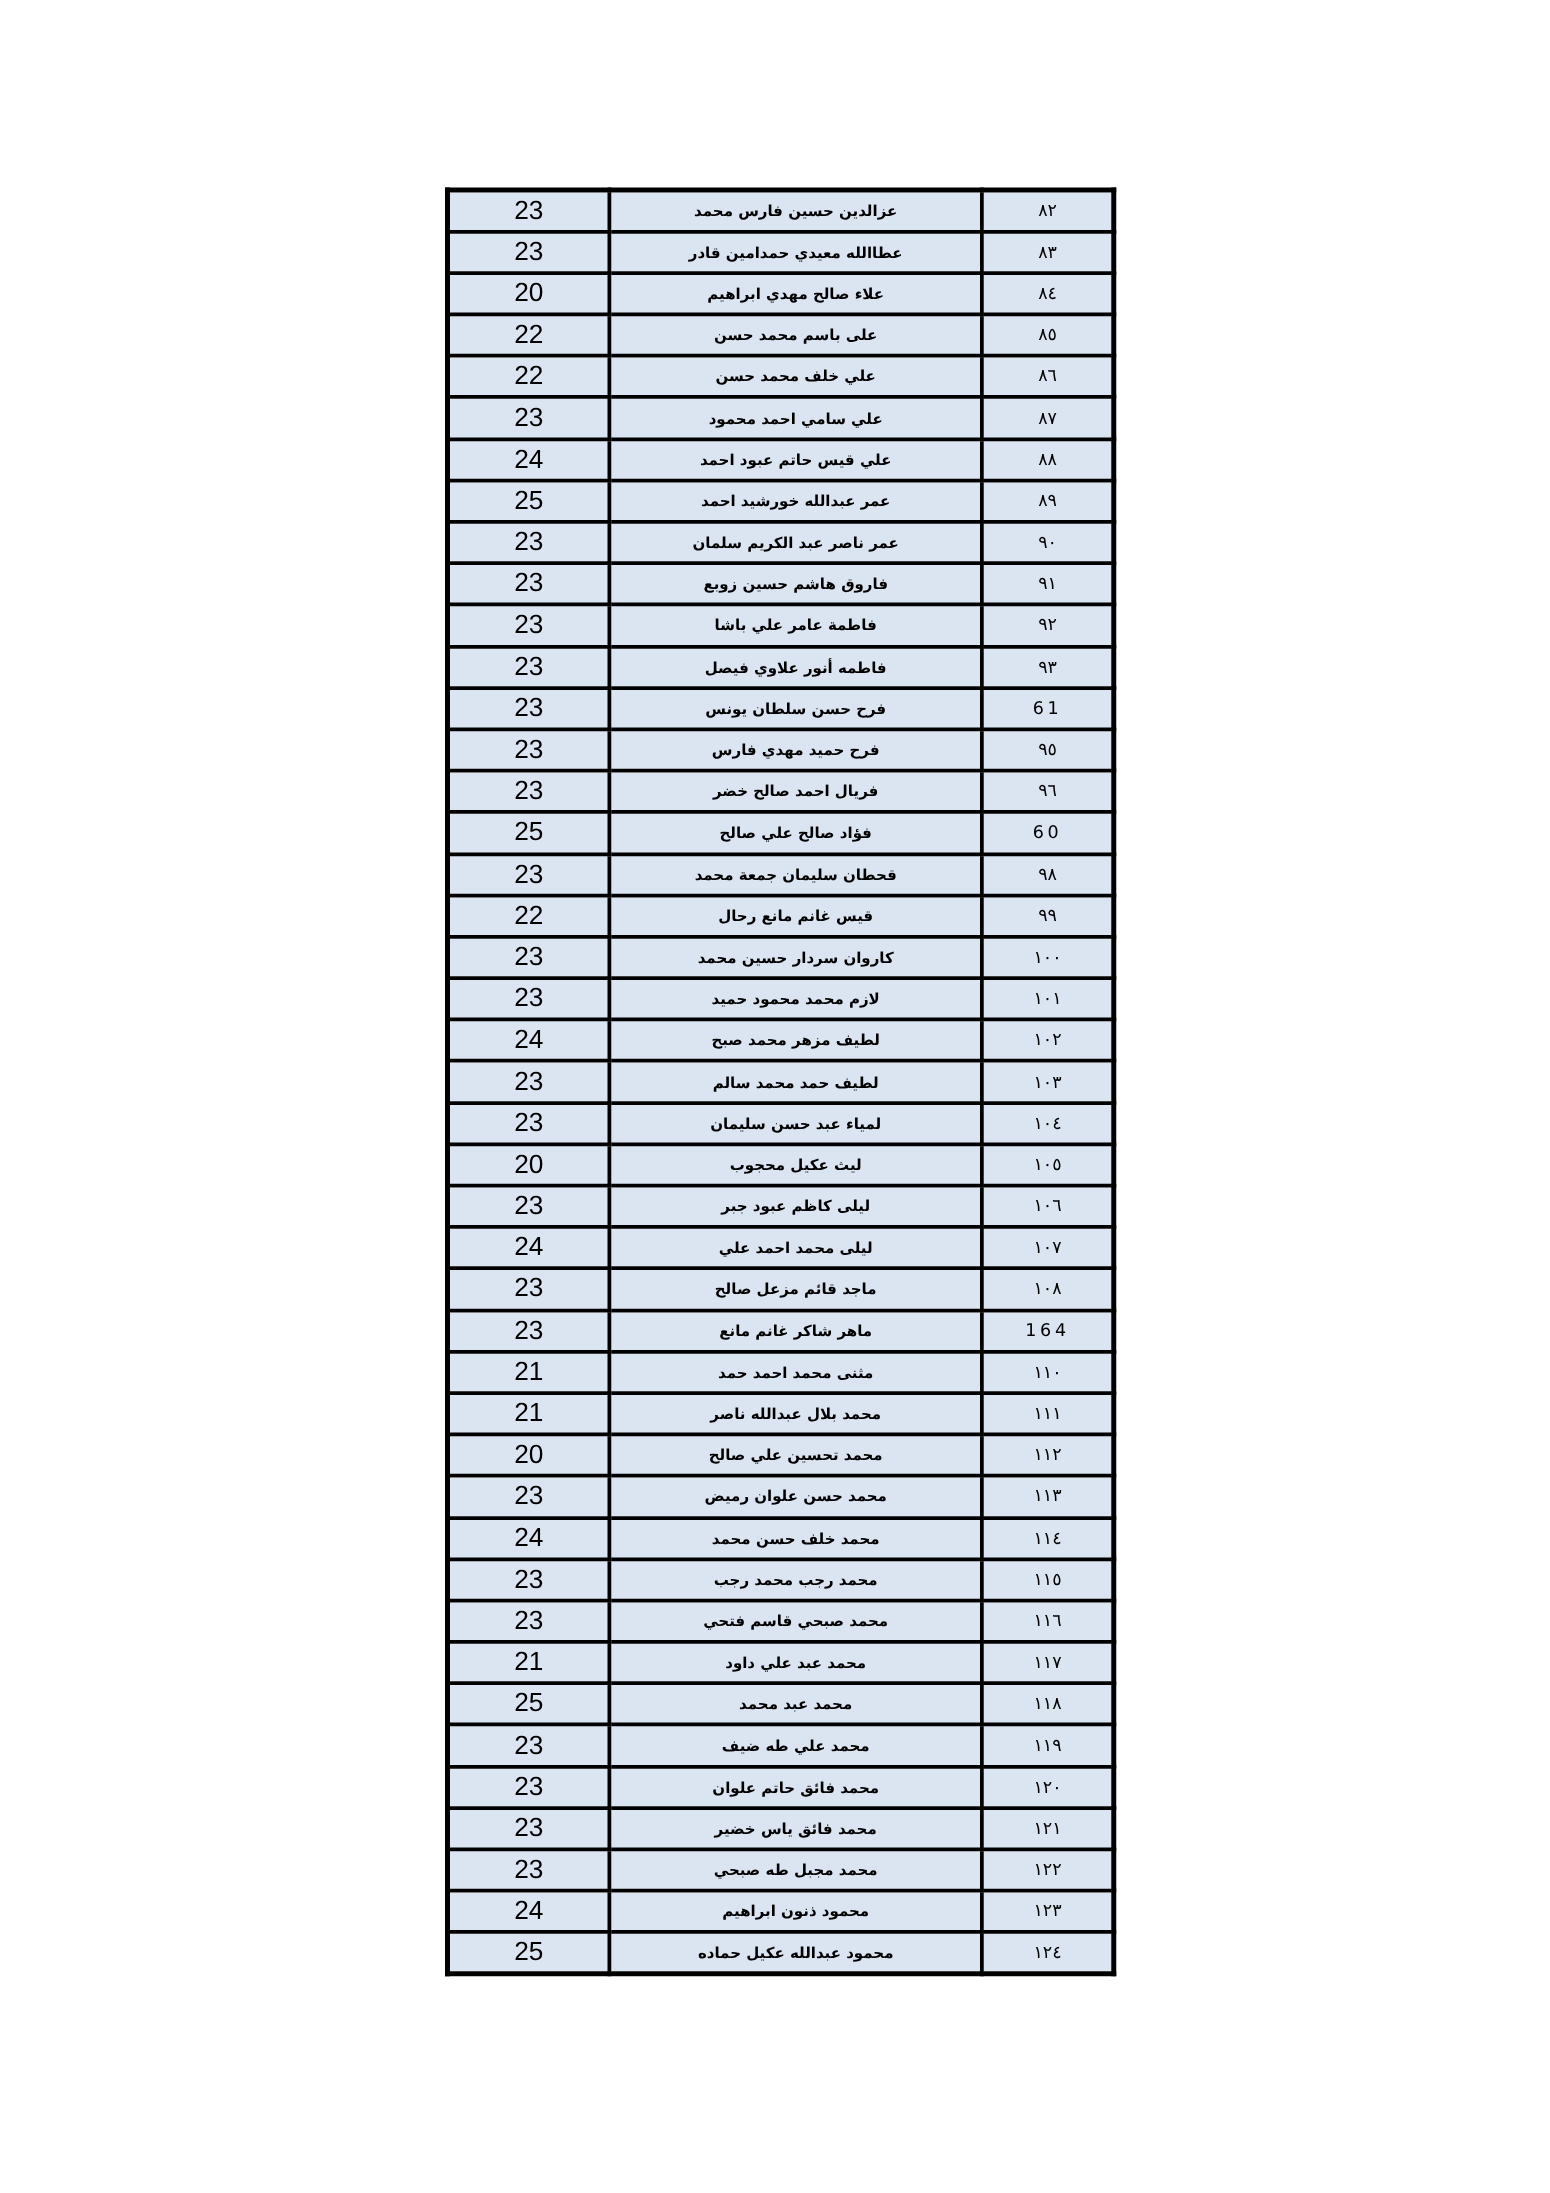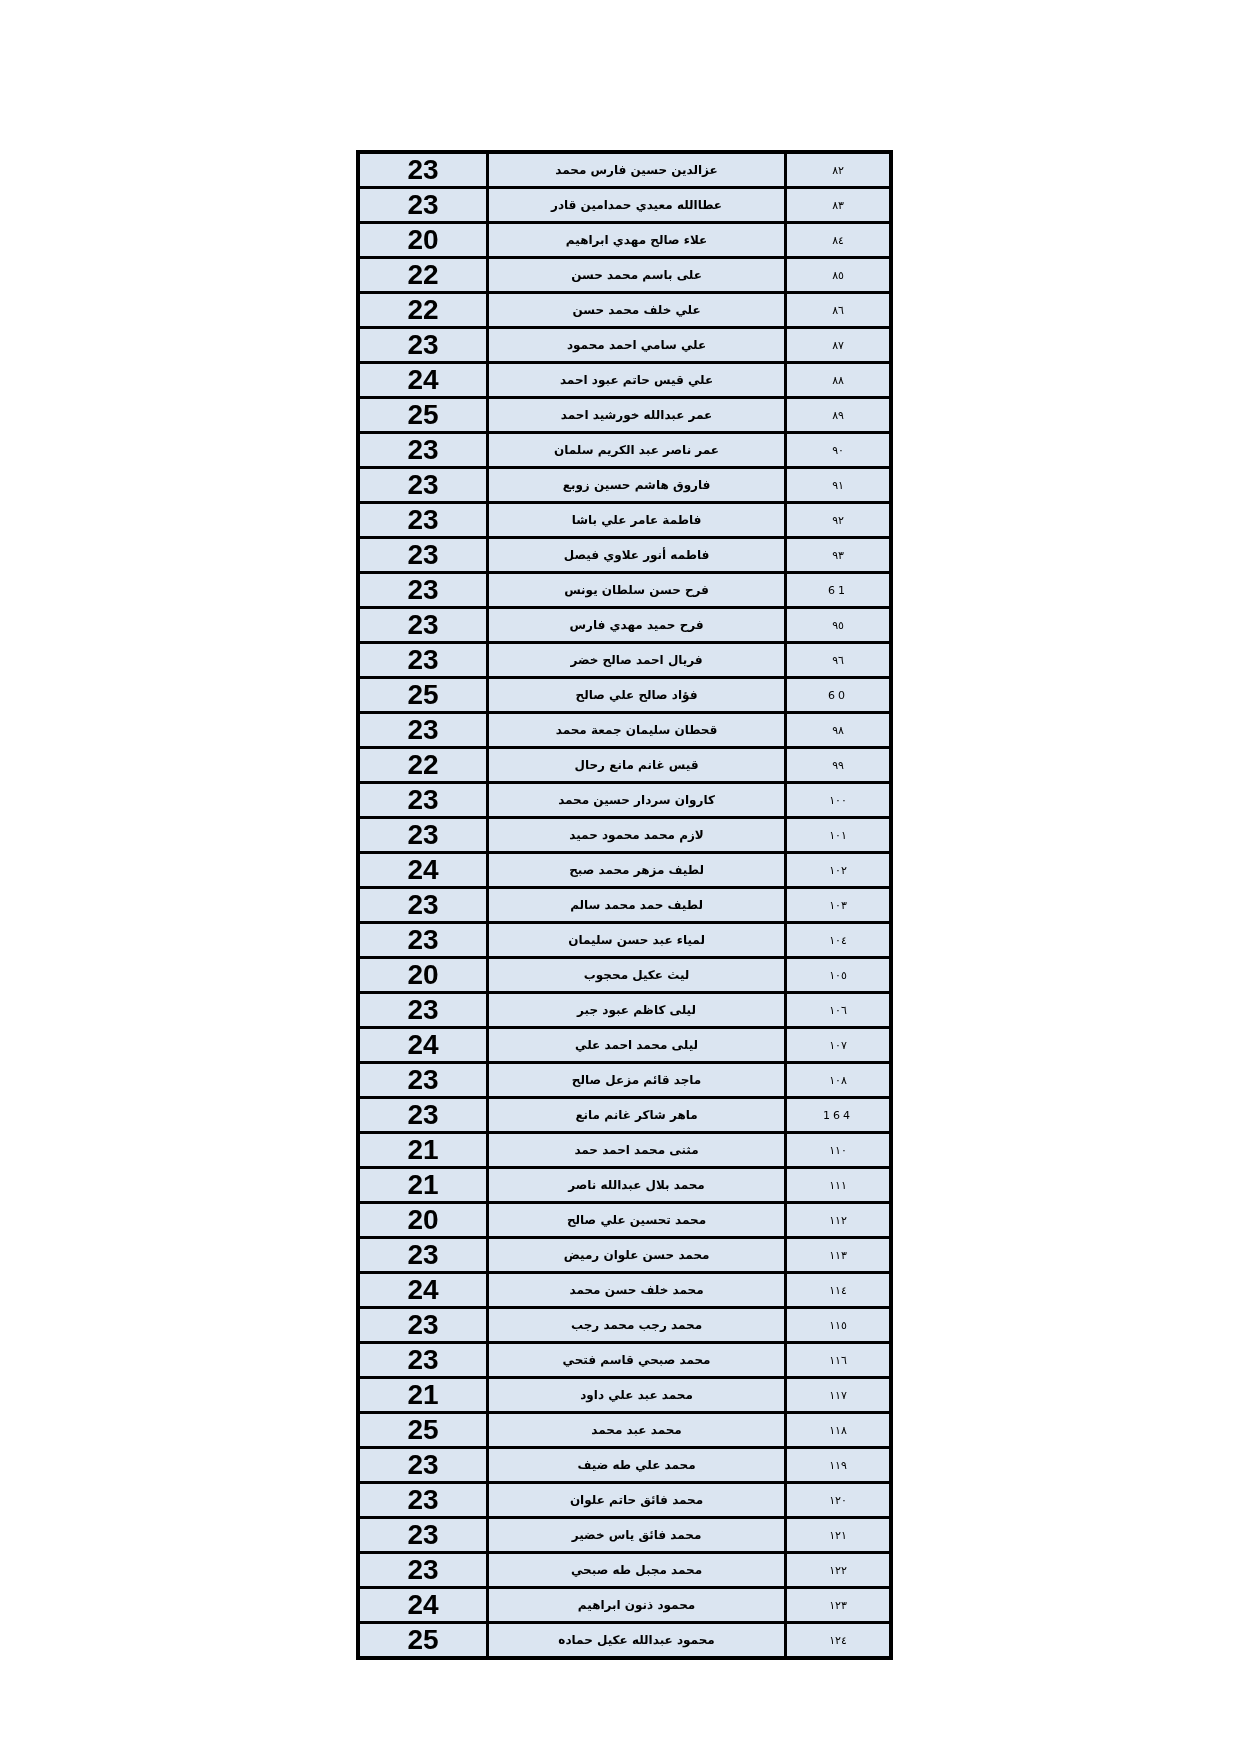--- a/index.html
+++ b/index.html
@@ -36,33 +36,33 @@
     background: #dbe5f1;
     padding: 0;
     text-align: center;
     vertical-align: middle;
     overflow: hidden;
     white-space: nowrap;
     color: #000000;
   }
   td.score {
     font-family: "Liberation Sans", sans-serif;
-    font-weight: bold;
-    font-size: 28px;
+    font-weight: normal;
+    font-size: 21px;
   }
   td.name {
     direction: rtl;
     font-family: "DejaVu Sans", sans-serif;
     font-weight: bold;
     font-size: 12px;
   }
   td.num {
     direction: rtl;
     font-family: "DejaVu Sans", sans-serif;
-    font-size: 11px;
+    font-size: 14px;
     letter-spacing: 3px;
   }
 </style>
 </head>
 <body>
 
 <div class="page">
   <table class="roster">
     <colgroup>
       <col class="col-score">

